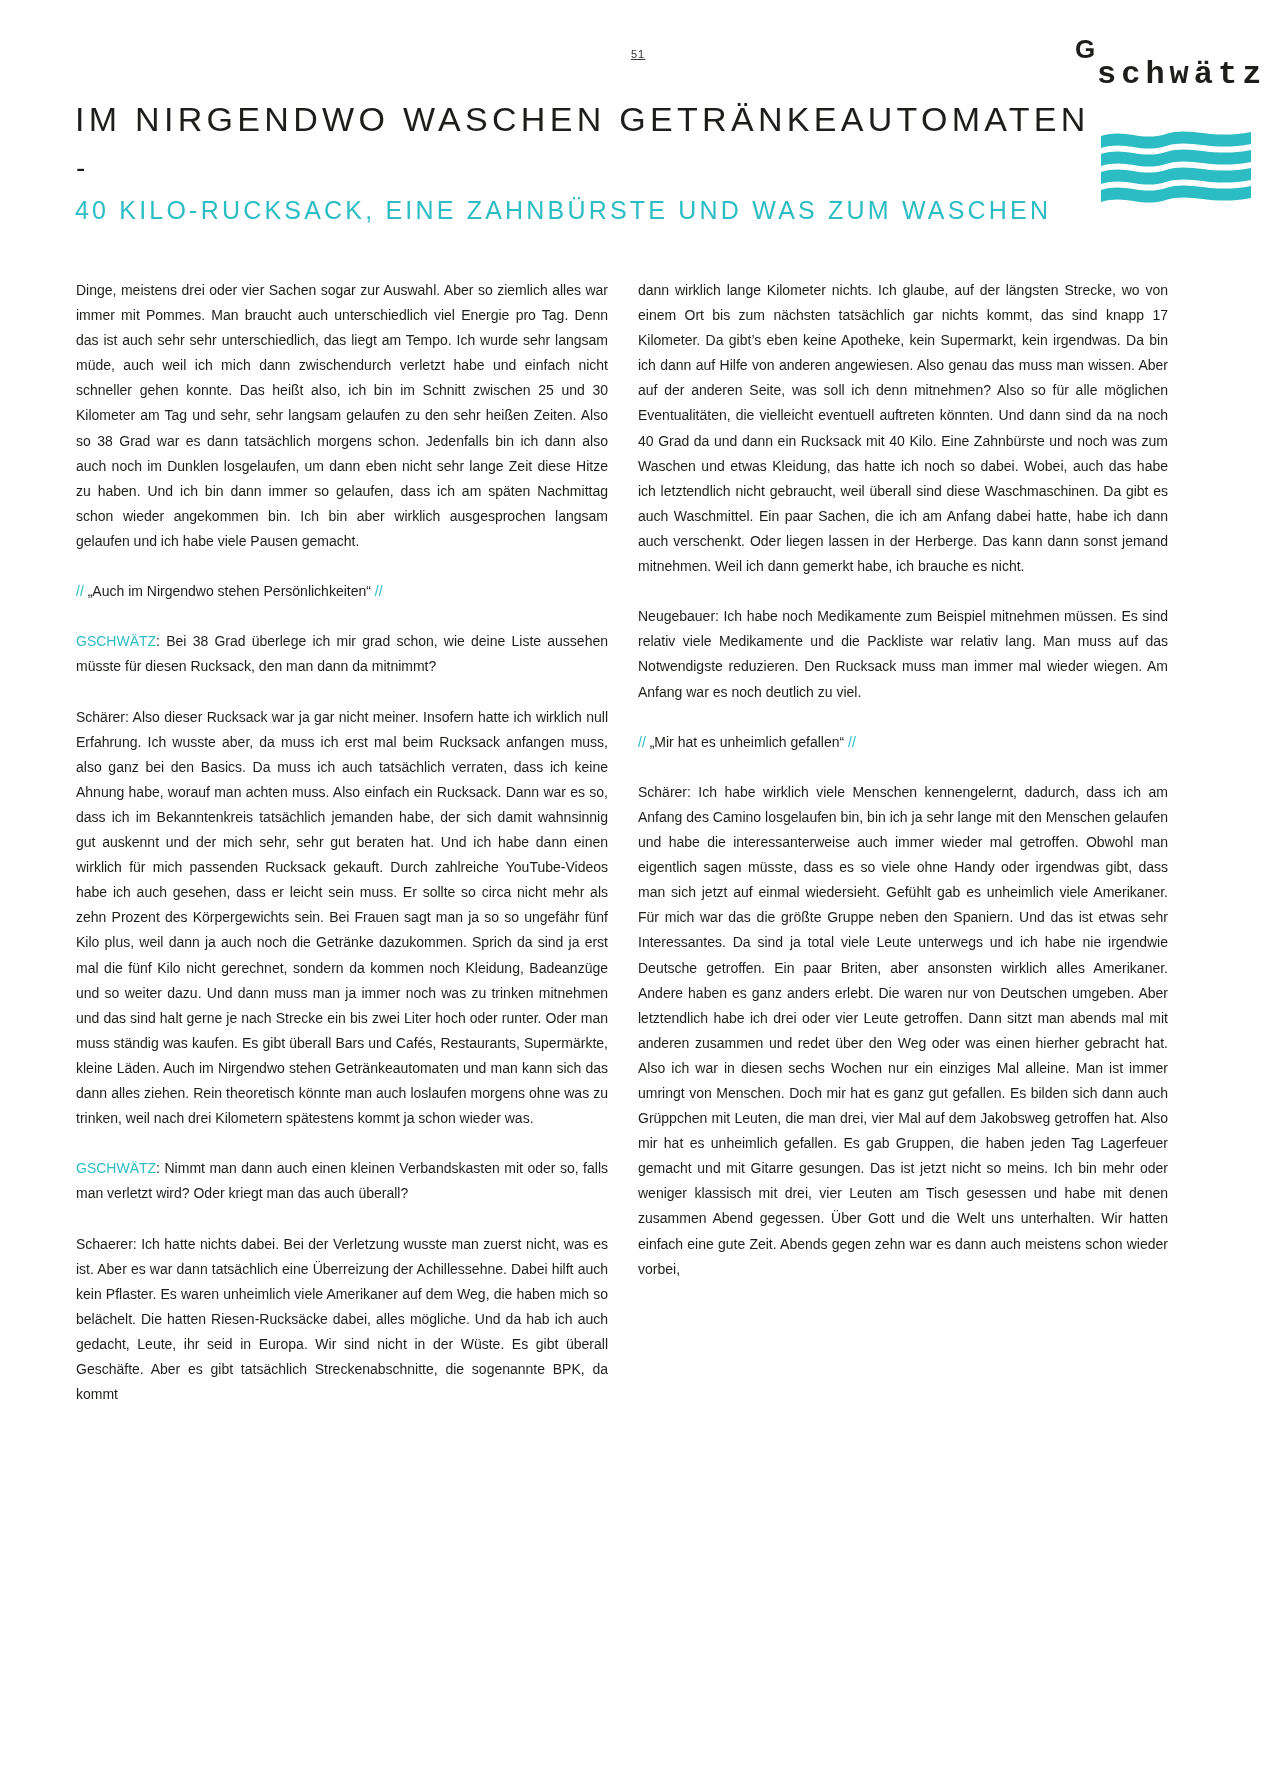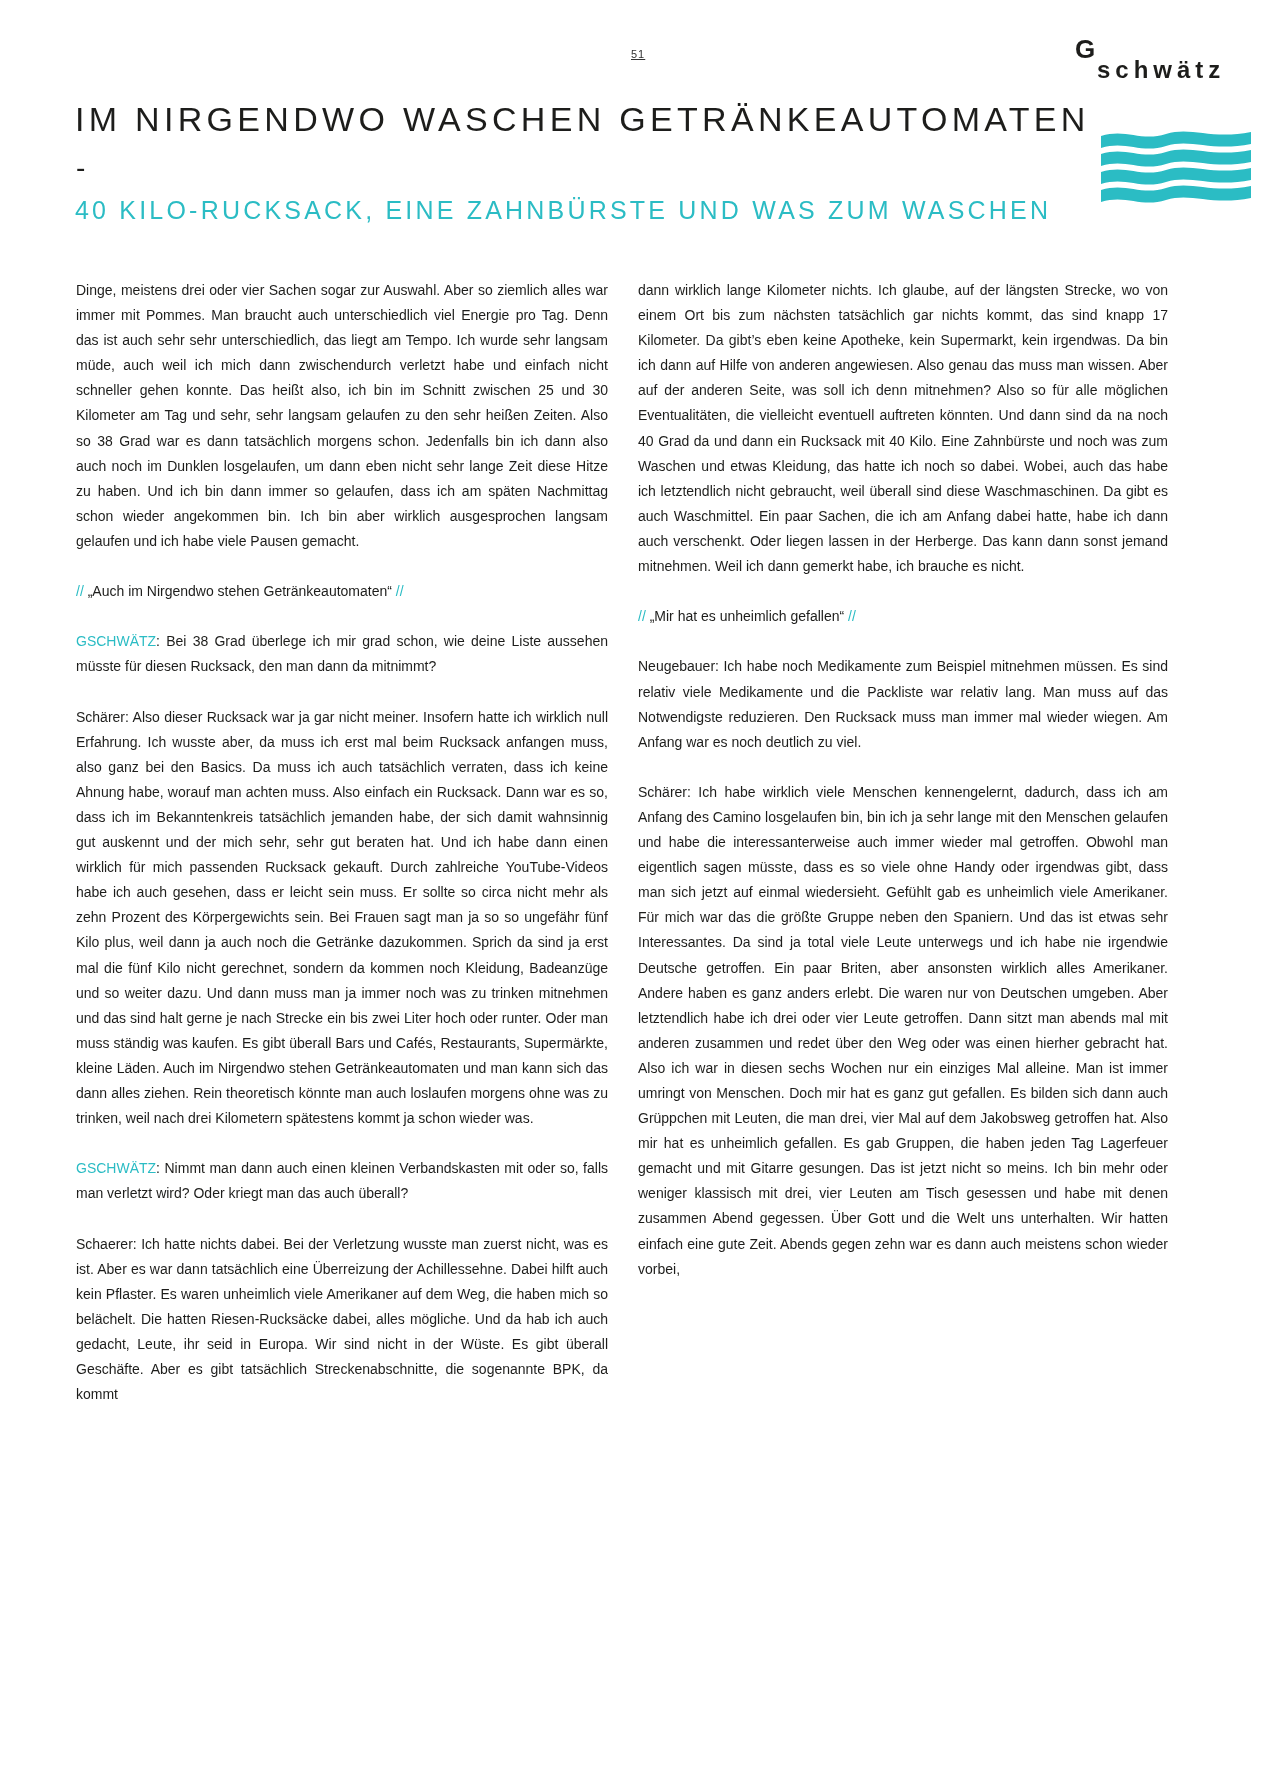--- a/index.html
+++ b/index.html
@@ -2,21 +2,21 @@
 <html><head>
 <meta charset="utf-8">
 <style>
   html, body { margin: 0; padding: 0; background: #ffffff; }
   body { width: 1276px; height: 1789px; position: relative; overflow: hidden;
          font-family: "Liberation Sans", "DejaVu Sans", sans-serif; color: #1d1d1b; }
   .page-number { position: absolute; left: 631px; top: 48px; font-size: 11px;
                  text-decoration: underline; color: #333; letter-spacing: 1px; }
   .logo { position: absolute; left: 1075px; top: 30px; width: 180px; }
   .logo-g { position: absolute; left: 0; top: 4px; font-size: 26px; font-weight: bold; color: #1d1d1b; }
-  .logo-rest { position: absolute; left: 22px; top: 26px; font-size: 24px; font-weight: bold; letter-spacing: 5px; color: #1d1d1b; }
+  .logo-rest { position: absolute; left: 22px; top: 26px; font-size: 32px; font-weight: bold; letter-spacing: 5px; color: #1d1d1b; font-family: Liberation Mono, monospace; }
   .wave { position: absolute; left: 1101px; top: 130px; width: 150px; height: 75px; }
   .title { position: absolute; left: 75px; top: 100px; font-size: 34px; letter-spacing: 4.3px;
            font-weight: normal; color: #1d1d1b; margin: 0; white-space: nowrap; }
   .dash { position: absolute; left: 76px; top: 152px; font-size: 28px; color: #1d1d1b; }
   .subtitle { position: absolute; left: 75px; top: 196px; font-size: 25px; letter-spacing: 3.2px;
               color: #2bbcc4; margin: 0; white-space: nowrap; font-weight: normal; text-align: right; }
   .col { position: absolute; top: 278px; width: 532px; font-size: 14px; line-height: 25.1px;
          text-align: justify; color: #1d1d1b; }
   .col.left { left: 76px; }
   .col.right { left: 638px; width: 530px; }
@@ -43,31 +43,31 @@
 </svg>
 
 <h1 class="title">IM NIRGENDWO WASCHEN GETRÄNKEAUTOMATEN</h1>
 <div class="dash">-</div>
 <h2 class="subtitle">40 KILO-RUCKSACK, EINE ZAHNBÜRSTE UND WAS ZUM WASCHEN</h2>
 
 <div class="col left" id="left-col">
   <p>Dinge, meistens drei oder vier Sachen sogar zur Auswahl. Aber so ziemlich alles war immer mit Pommes. Man braucht auch unterschiedlich viel Energie pro Tag. Denn das ist auch sehr sehr unterschiedlich, das liegt am Tempo. Ich wurde sehr langsam müde, auch weil ich mich dann zwischendurch verletzt habe und einfach nicht schneller gehen konnte. Das heißt also, ich bin im Schnitt zwischen 25 und 30 Kilometer am Tag und sehr, sehr langsam gelaufen zu den sehr heißen Zeiten. Also so 38 Grad war es dann tatsächlich morgens schon. Jedenfalls bin ich dann also auch noch im Dunklen losgelaufen, um dann eben nicht sehr lange Zeit diese Hitze zu haben. Und ich bin dann immer so gelaufen, dass ich am späten Nachmittag schon wieder angekommen bin. Ich bin aber wirklich ausgesprochen langsam gelaufen und ich habe viele Pausen gemacht.</p>
   <p>
     <span class="accent">//</span>
-    <span>„Auch im Nirgendwo stehen Getränkeautomaten“</span>
+    <span>„Auch im Nirgendwo stehen Persönlichkeiten“</span>
     <span class="accent">//</span>
   </p>
   <p><span class="accent">GSCHWÄTZ</span><span>: Bei 38 Grad überlege ich mir grad schon, wie deine Liste aussehen müsste für diesen Rucksack, den man dann da mitnimmt?</span></p>
   <p>Schärer: Also dieser Rucksack war ja gar nicht meiner. Insofern hatte ich wirklich null Erfahrung. Ich wusste aber, da muss ich erst mal beim Rucksack anfangen muss, also ganz bei den Basics. Da muss ich auch tatsächlich verraten, dass ich keine Ahnung habe, worauf man achten muss. Also einfach ein Rucksack. Dann war es so, dass ich im Bekanntenkreis tatsächlich jemanden habe, der sich damit wahnsinnig gut auskennt und der mich sehr, sehr gut beraten hat. Und ich habe dann einen wirklich für mich passenden Rucksack gekauft. Durch zahlreiche YouTube-Videos habe ich auch gesehen, dass er leicht sein muss. Er sollte so circa nicht mehr als zehn Prozent des Körpergewichts sein. Bei Frauen sagt man ja so so ungefähr fünf Kilo plus, weil dann ja auch noch die Getränke dazukommen. Sprich da sind ja erst mal die fünf Kilo nicht gerechnet, sondern da kommen noch Kleidung, Badeanzüge und so weiter dazu. Und dann muss man ja immer noch was zu trinken mitnehmen und das sind halt gerne je nach Strecke ein bis zwei Liter hoch oder runter. Oder man muss ständig was kaufen. Es gibt überall Bars und Cafés, Restaurants, Supermärkte, kleine Läden. Auch im Nirgendwo stehen Getränkeautomaten und man kann sich das dann alles ziehen. Rein theoretisch könnte man auch loslaufen morgens ohne was zu trinken, weil nach drei Kilometern spätestens kommt ja schon wieder was.</p>
   <p><span class="accent">GSCHWÄTZ</span><span>: Nimmt man dann auch einen kleinen Verbandskasten mit oder so, falls man verletzt wird? Oder kriegt man das auch überall?</span></p>
   <p>Schaerer: Ich hatte nichts dabei. Bei der Verletzung wusste man zuerst nicht, was es ist. Aber es war dann tatsächlich eine Überreizung der Achillessehne. Dabei hilft auch kein Pflaster. Es waren unheimlich viele Amerikaner auf dem Weg, die haben mich so belächelt. Die hatten Riesen-Rucksäcke dabei, alles mögliche. Und da hab ich auch gedacht, Leute, ihr seid in Europa. Wir sind nicht in der Wüste. Es gibt überall Geschäfte. Aber es gibt tatsächlich Streckenabschnitte, die sogenannte BPK, da kommt</p>
 </div>
 
 <div class="col right" id="right-col">
   <p>dann wirklich lange Kilometer nichts. Ich glaube, auf der längsten Strecke, wo von einem Ort bis zum nächsten tatsächlich gar nichts kommt, das sind knapp 17 Kilometer. Da gibt’s eben keine Apotheke, kein Supermarkt, kein irgendwas. Da bin ich dann auf Hilfe von anderen angewiesen. Also genau das muss man wissen. Aber auf der anderen Seite, was soll ich denn mitnehmen? Also so für alle möglichen Eventualitäten, die vielleicht eventuell auftreten könnten. Und dann sind da na noch 40 Grad da und dann ein Rucksack mit 40 Kilo. Eine Zahnbürste und noch was zum Waschen und etwas Kleidung, das hatte ich noch so dabei. Wobei, auch das habe ich letztendlich nicht gebraucht, weil überall sind diese Waschmaschinen. Da gibt es auch Waschmittel. Ein paar Sachen, die ich am Anfang dabei hatte, habe ich dann auch verschenkt. Oder liegen lassen in der Herberge. Das kann dann sonst jemand mitnehmen. Weil ich dann gemerkt habe, ich brauche es nicht.</p>
+  <p>Neugebauer: Ich habe noch Medikamente zum Beispiel mitnehmen müssen. Es sind relativ viele Medikamente und die Packliste war relativ lang. Man muss auf das Notwendigste reduzieren. Den Rucksack muss man immer mal wieder wiegen. Am Anfang war es noch deutlich zu viel.</p>
   <p>
     <span class="accent">//</span>
     <span>„Mir hat es unheimlich gefallen“</span>
     <span class="accent">//</span>
   </p>
-  <p>Neugebauer: Ich habe noch Medikamente zum Beispiel mitnehmen müssen. Es sind relativ viele Medikamente und die Packliste war relativ lang. Man muss auf das Notwendigste reduzieren. Den Rucksack muss man immer mal wieder wiegen. Am Anfang war es noch deutlich zu viel.</p>
   <p>Schärer: Ich habe wirklich viele Menschen kennengelernt, dadurch, dass ich am Anfang des Camino losgelaufen bin, bin ich ja sehr lange mit den Menschen gelaufen und habe die interessanterweise auch immer wieder mal getroffen. Obwohl man eigentlich sagen müsste, dass es so viele ohne Handy oder irgendwas gibt, dass man sich jetzt auf einmal wiedersieht. Gefühlt gab es unheimlich viele Amerikaner. Für mich war das die größte Gruppe neben den Spaniern. Und das ist etwas sehr Interessantes. Da sind ja total viele Leute unterwegs und ich habe nie irgendwie Deutsche getroffen. Ein paar Briten, aber ansonsten wirklich alles Amerikaner. Andere haben es ganz anders erlebt. Die waren nur von Deutschen umgeben. Aber letztendlich habe ich drei oder vier Leute getroffen. Dann sitzt man abends mal mit anderen zusammen und redet über den Weg oder was einen hierher gebracht hat. Also ich war in diesen sechs Wochen nur ein einziges Mal alleine. Man ist immer umringt von Menschen. Doch mir hat es ganz gut gefallen. Es bilden sich dann auch Grüppchen mit Leuten, die man drei, vier Mal auf dem Jakobsweg getroffen hat. Also mir hat es unheimlich gefallen. Es gab Gruppen, die haben jeden Tag Lagerfeuer gemacht und mit Gitarre gesungen. Das ist jetzt nicht so meins. Ich bin mehr oder weniger klassisch mit drei, vier Leuten am Tisch gesessen und habe mit denen zusammen Abend gegessen. Über Gott und die Welt uns unterhalten. Wir hatten einfach eine gute Zeit. Abends gegen zehn war es dann auch meistens schon wieder vorbei,</p>
 </div>
 
 </body></html>

